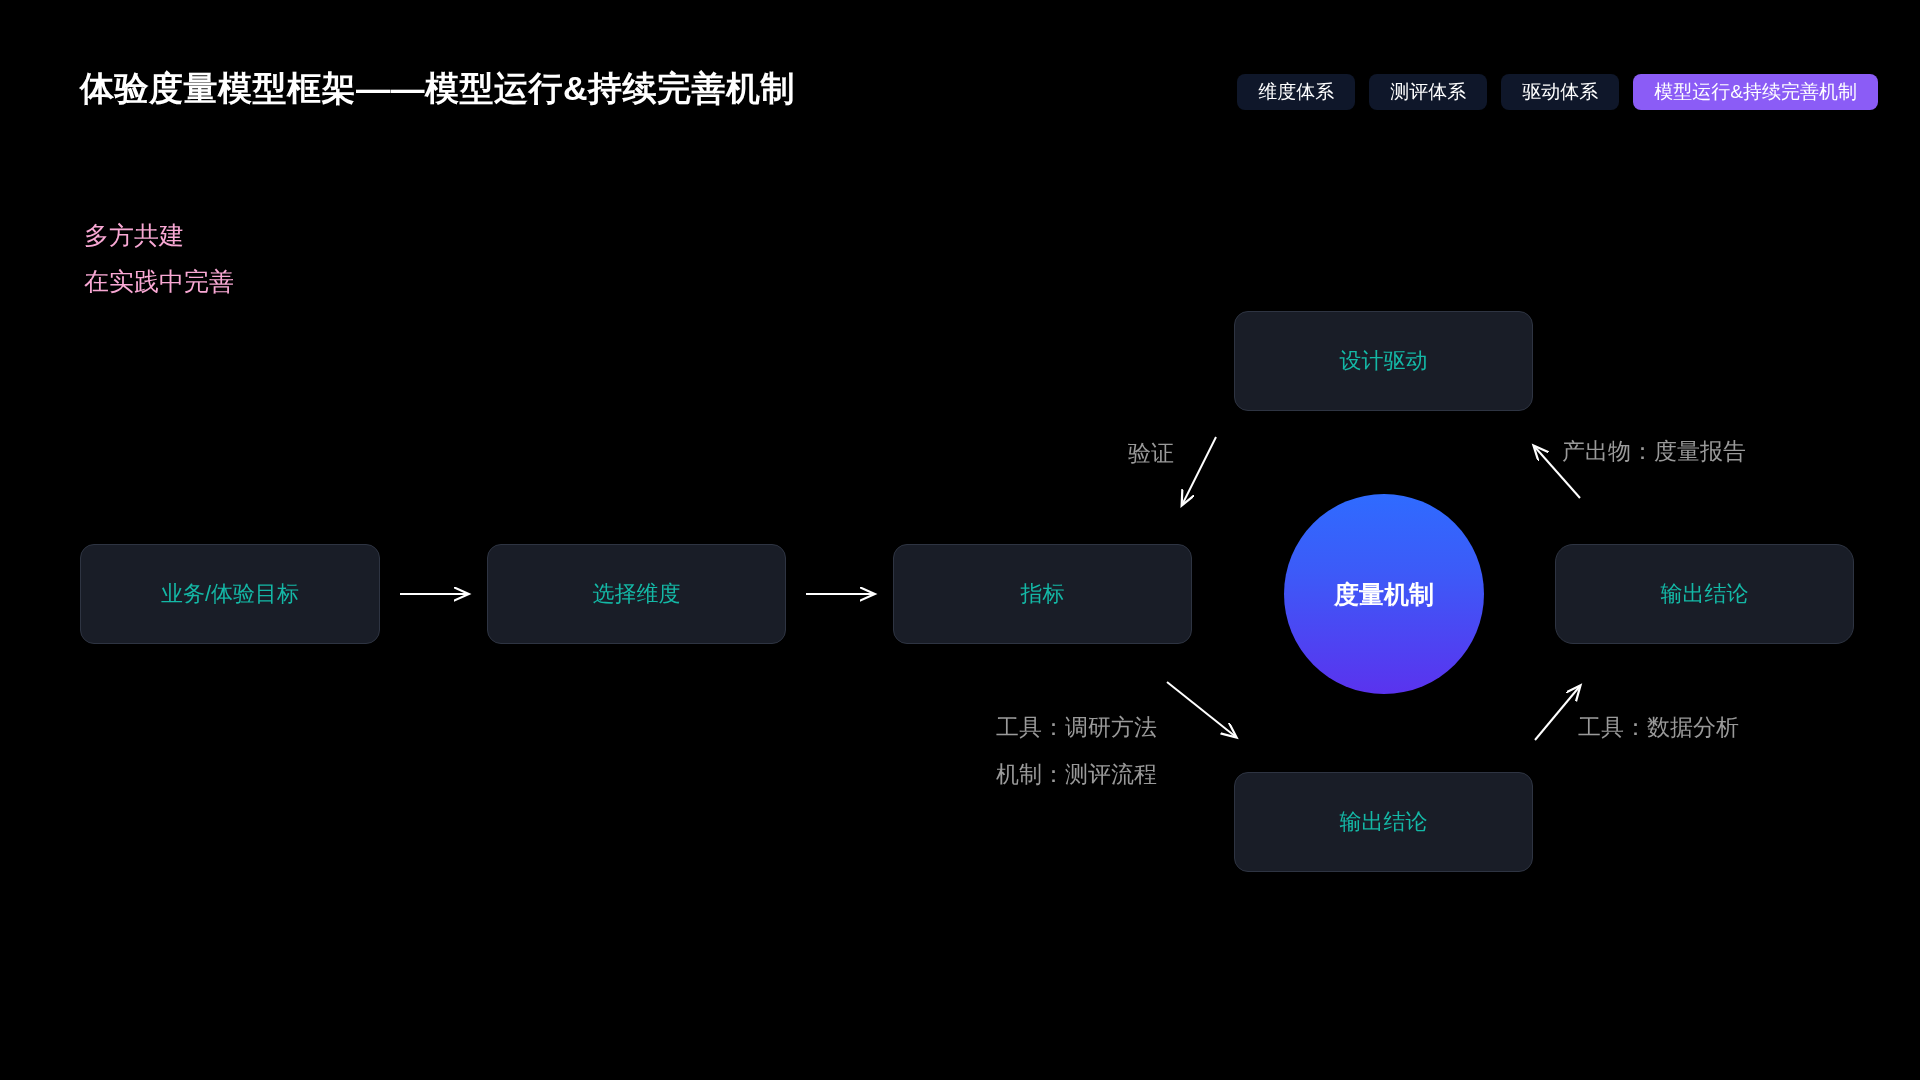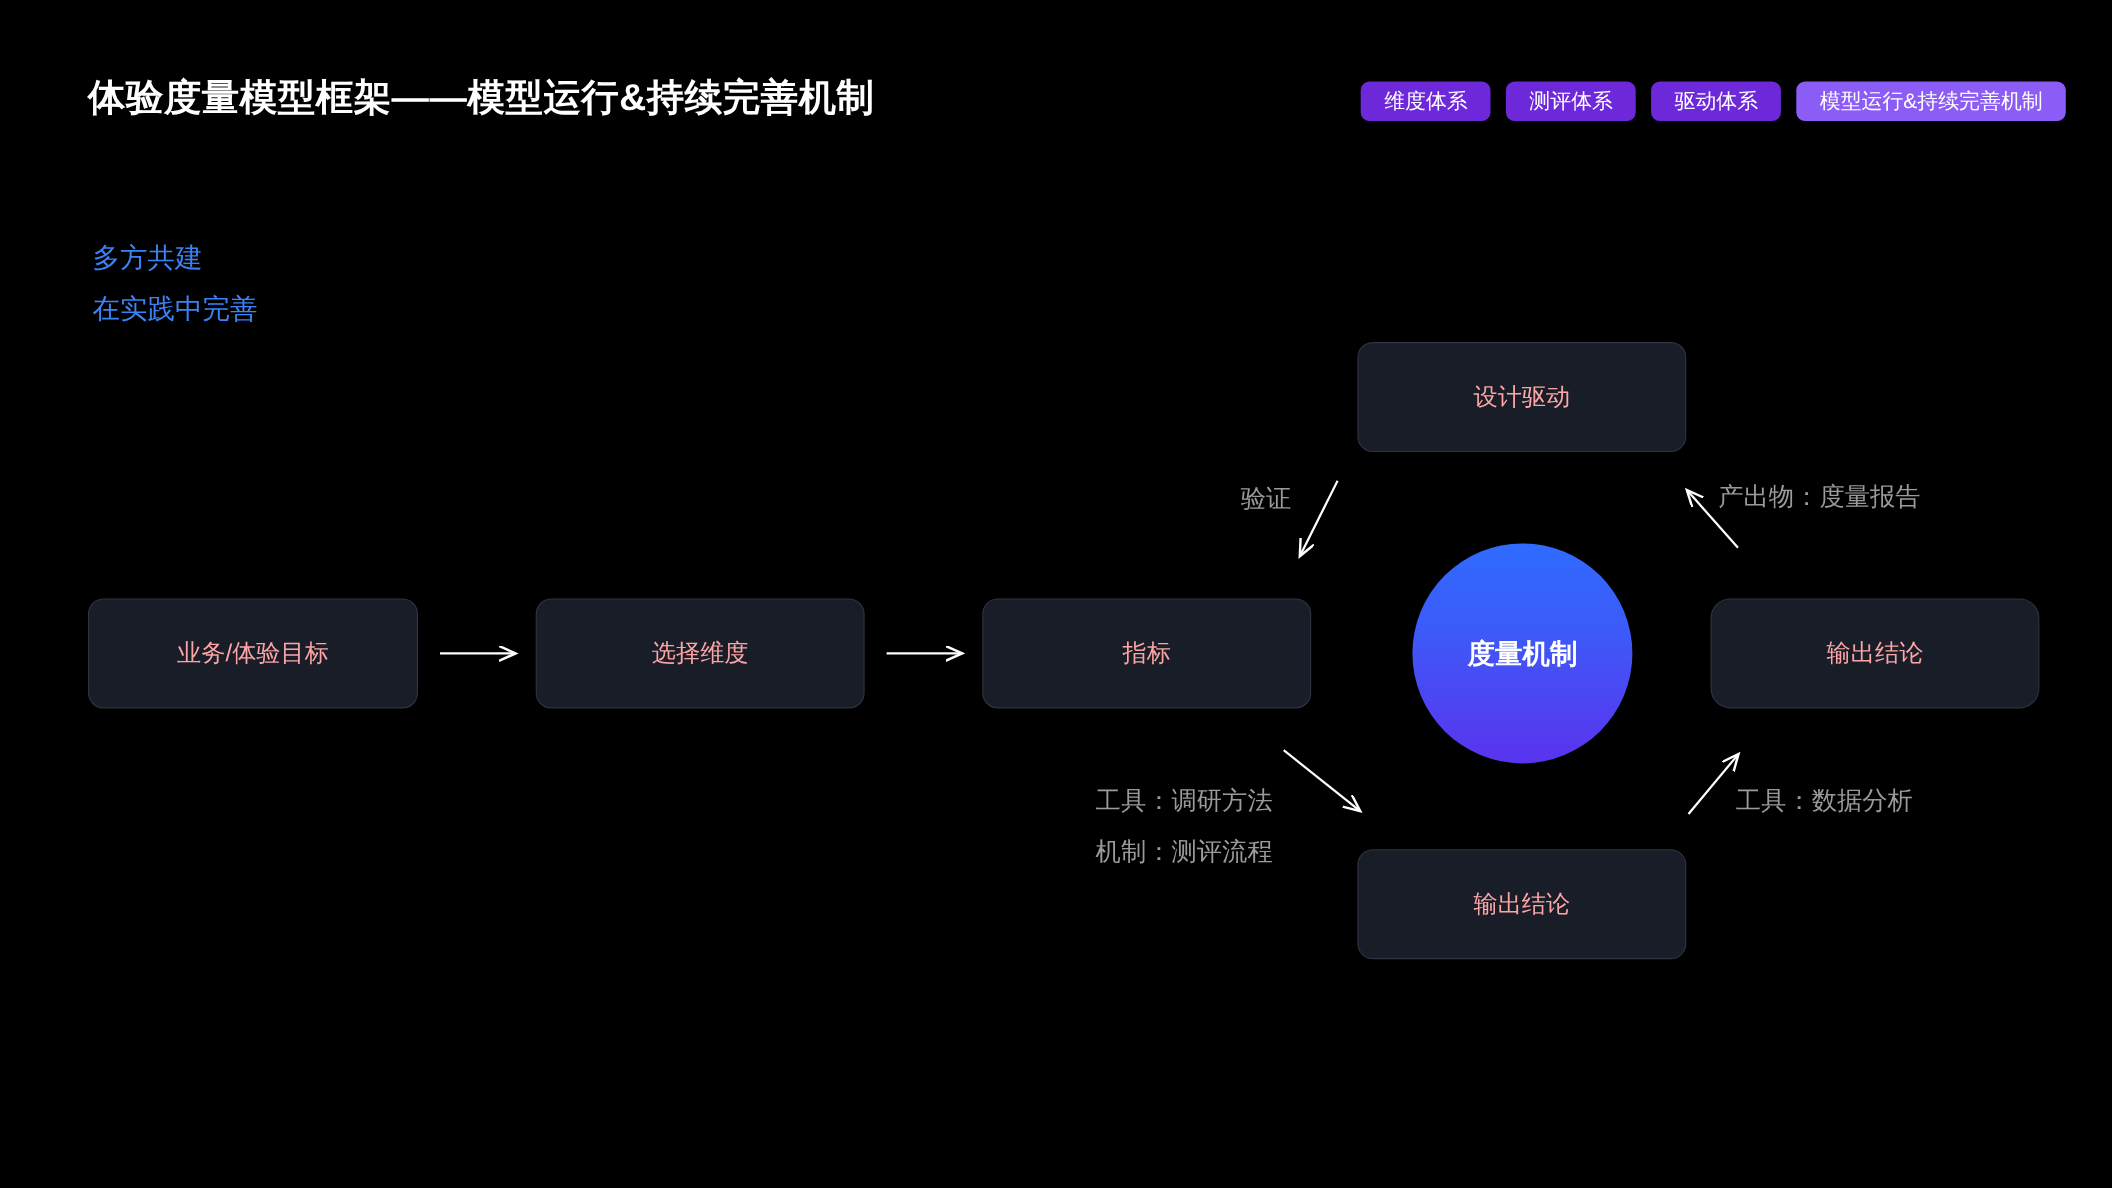--- a/index.html
+++ b/index.html
@@ -18,39 +18,39 @@
     letter-spacing:0.5px; white-space:nowrap;
   }
   #chip-bar{
     position:absolute; right:42px; top:74px;
     display:flex; align-items:center; gap:14px;
   }
   .chip{
     height:36px; padding:0 21px;
     display:flex; align-items:center; justify-content:center;
     border-radius:8px; font-size:19px; white-space:nowrap;
-    background:#6d28d9; color:#FFFFFF;
+    background:#0f172a; color:#FFFFFF;
   }
   .chip.active{ background:#8b5cf6; color:#FFFFFF; }
 
   
   #subtitle{
     position:absolute; left:84px; top:212px;
-    font-size:25px; color:#3b82f6; line-height:46px; font-weight:500;
+    font-size:25px; color:#f9a8d4; line-height:46px; font-weight:500;
   }
   #subtitle div{ white-space:nowrap; }
 
   
   .node{
     position:absolute;
     background:#191D27;
     border:1px solid #2E3442;
     border-radius:14px;
     display:flex; align-items:center; justify-content:center;
-    color:#fca5a5; font-size:22px; white-space:nowrap;
+    color:#14b8a6; font-size:22px; white-space:nowrap;
   }
 
   
   #metric-circle{
     position:absolute;
     width:200px; height:200px; border-radius:50%;
     background:linear-gradient(180deg,#2F6BFF 0%,#3C5BF8 38%,#5A33EE 100%);
     display:flex; align-items:center; justify-content:center;
     color:#FFFFFF; font-size:25px; font-weight:600; white-space:nowrap;
   }

